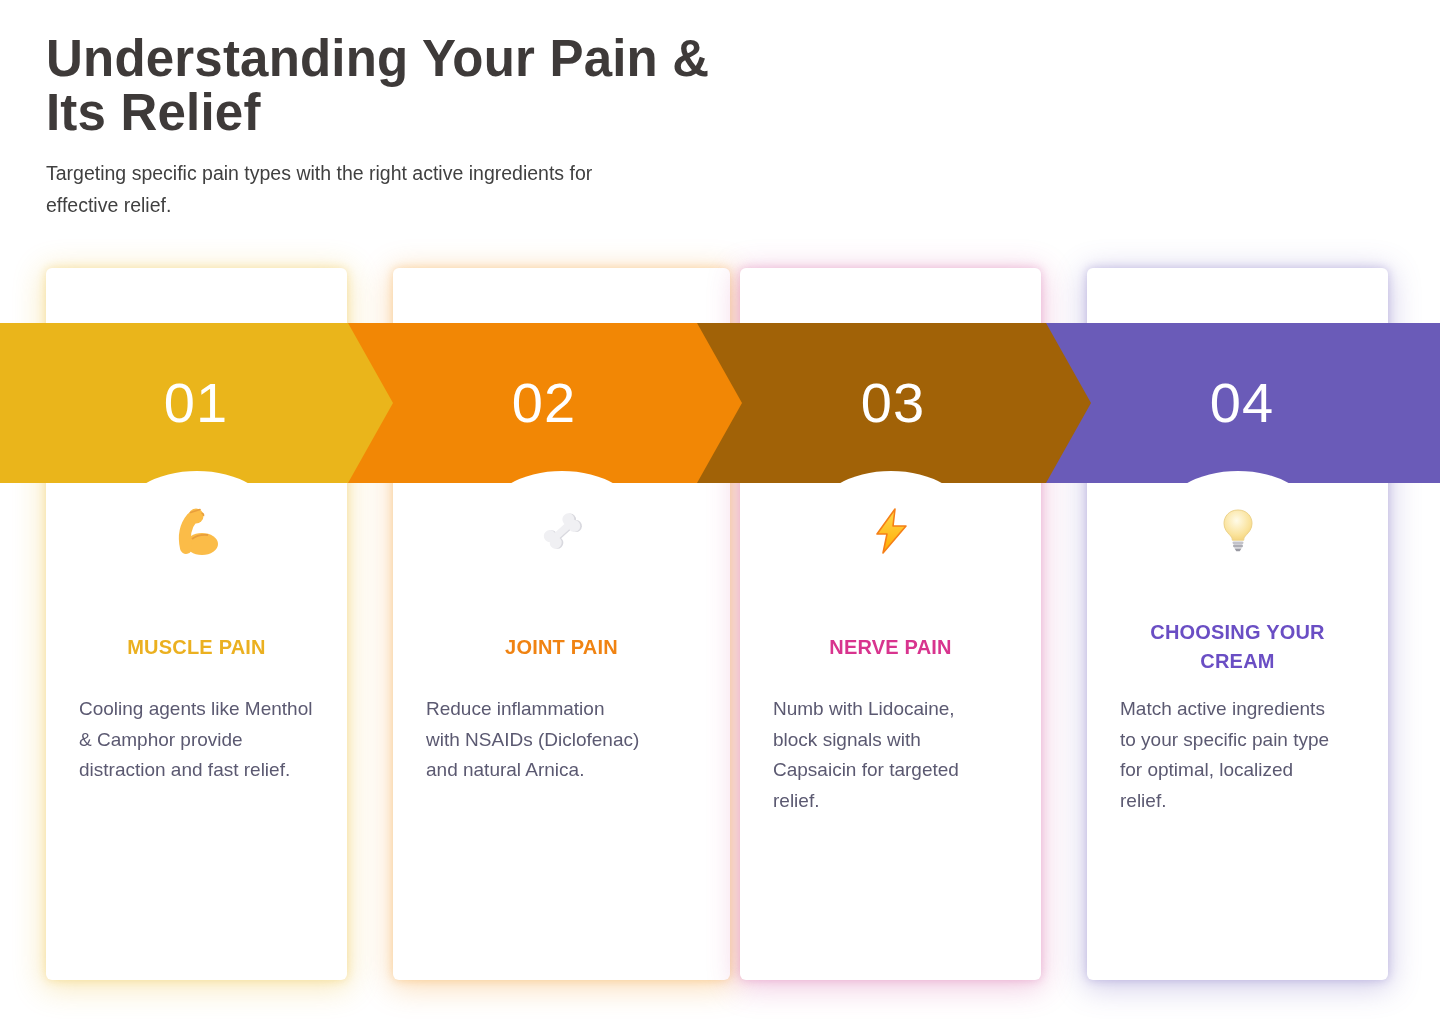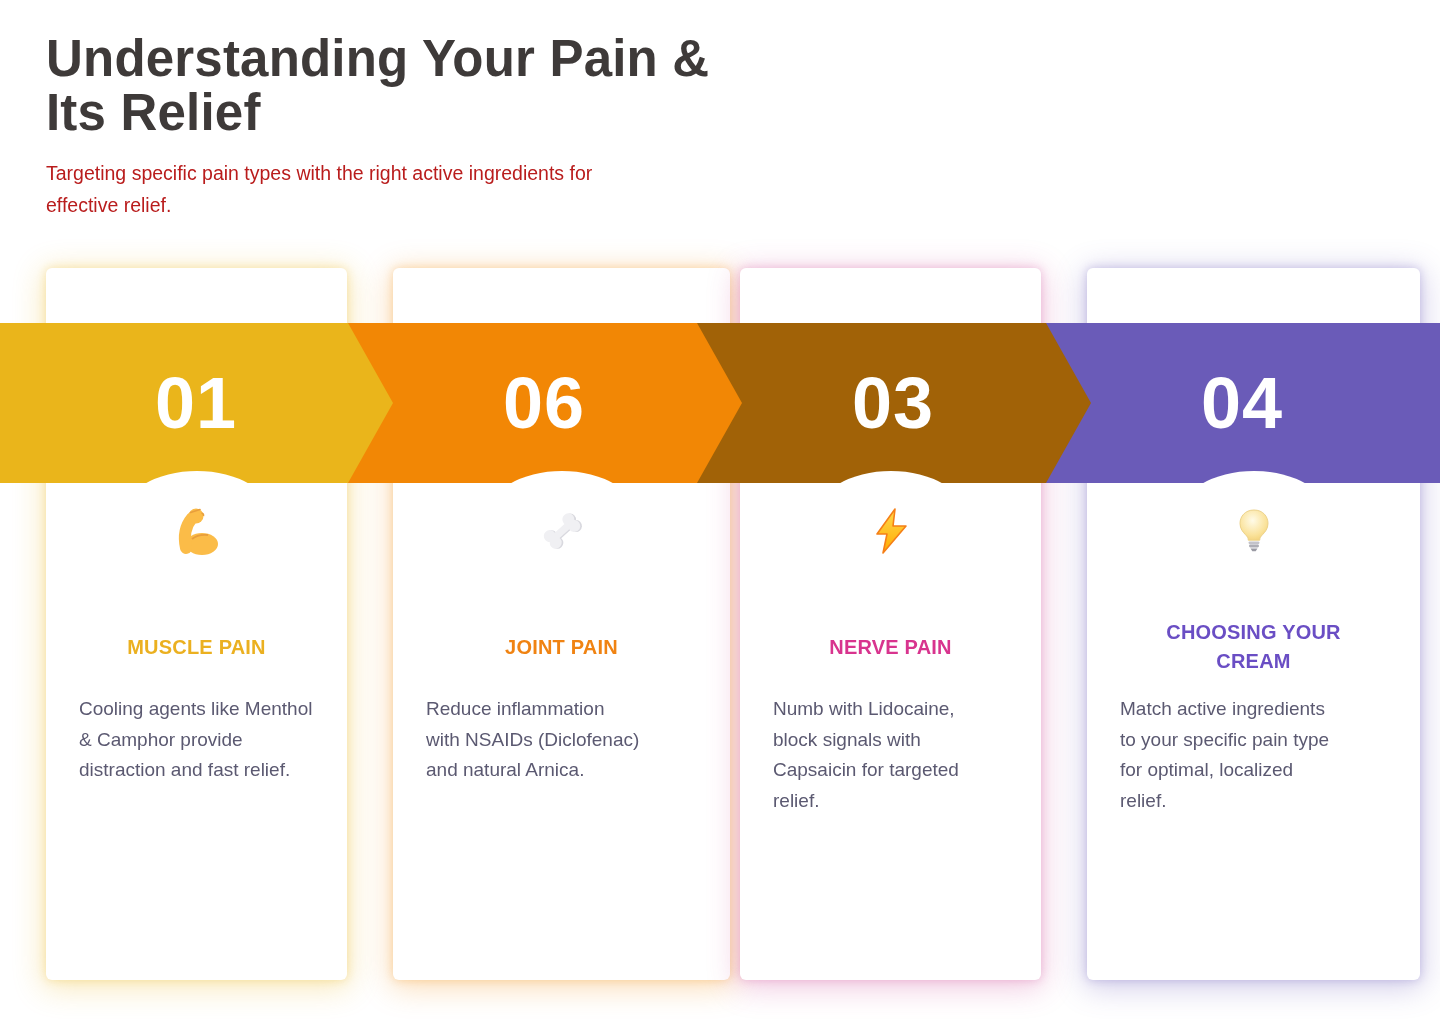--- a/index.html
+++ b/index.html
@@ -21,21 +21,21 @@
   }
   
   .card{
     position:absolute;top:268px;width:301px;height:712px;
     background:#FFFFFF;border-radius:6px;
     box-shadow:0 0 10px var(--glow), 0 5px 30px 3px var(--glow);
   }
   .card-1{left:46px;}
   .card-2{left:393px;padding-left:36px;}
   .card-3{left:740px;}
-  .card-4{left:1087px;padding-left:32px;}
+  .card-4{left:1087px;}
   .notch{
     position:absolute;top:203px;left:50%;transform:translateX(-50%);
     width:150px;height:90px;background:#FFFFFF;border-radius:50%;
     z-index:50;
   }
   .icon-wrap{
     position:absolute;top:236px;left:50%;transform:translateX(-50%);
     width:54px;height:54px;z-index:55;
   }
   .card-title{
@@ -52,31 +52,31 @@
   .band{position:absolute;top:323px;height:160px;}
   .band-1{left:0;width:393px;z-index:40;
     clip-path:polygon(0 0,348px 0,393px 80px,348px 160px,0 160px);}
   .band-2{left:348px;width:394px;z-index:30;
     clip-path:polygon(0 0,349px 0,394px 80px,349px 160px,0 160px);}
   .band-3{left:697px;width:394px;z-index:20;
     clip-path:polygon(0 0,349px 0,394px 80px,349px 160px,0 160px);}
   .band-4{left:1046px;width:394px;z-index:10;}
   .band-num{
     position:absolute;left:196px;top:0;height:160px;line-height:160px;
-    transform:translateX(-50%);font-size:72px;font-weight:700;
+    transform:translateX(-50%);font-size:56px;font-weight:400;
     letter-spacing:1px;
   }
 </style>
 </head>
 <body>
 
 <div class="header">
   <h1 class="page-title" style="color: rgb(62, 58, 57);">Understanding Your Pain &amp;
 Its Relief</h1>
-  <p class="page-subtitle" style="color: #b91c1c;">Targeting specific pain types with the right active ingredients for
+  <p class="page-subtitle" style="color: #404040;">Targeting specific pain types with the right active ingredients for
 effective relief.</p>
 </div>
 
 <section class="card card-1" style="--glow: rgba(234,181,27,0.30);">
   <div class="notch"></div>
   <div class="icon-wrap">
     <svg viewBox="0 0 54 54" width="54" height="54" aria-hidden="true">
       <ellipse cx="32" cy="40" rx="16" ry="11" fill="#FBBC48"></ellipse>
       <path d="M16 44 Q12 26 22 14" stroke="#FBBC48" stroke-width="12" fill="none" stroke-linecap="round"></path>
       <path d="M22 35 Q28 30 38 31" stroke="#E89E3C" stroke-width="1.8" fill="none"></path>
@@ -159,20 +159,20 @@
   <p class="card-desc">Match active ingredients
 to your specific pain type
 for optimal, localized
 relief.</p>
 </section>
 
 <div class="band band-1" style="background-color: rgb(234, 181, 27);">
   <span class="band-num" style="color: rgb(255, 255, 255);">01</span>
 </div>
 <div class="band band-2" style="background-color: rgb(242, 135, 5);">
-  <span class="band-num" style="color: rgb(255, 255, 255);">06</span>
+  <span class="band-num" style="color: rgb(255, 255, 255);">02</span>
 </div>
 <div class="band band-3" style="background-color: #a16207;">
   <span class="band-num" style="color: rgb(255, 255, 255);">03</span>
 </div>
 <div class="band band-4" style="background-color: rgb(106, 91, 184);">
   <span class="band-num" style="color: rgb(255, 255, 255);">04</span>
 </div>
 
 </body></html>

